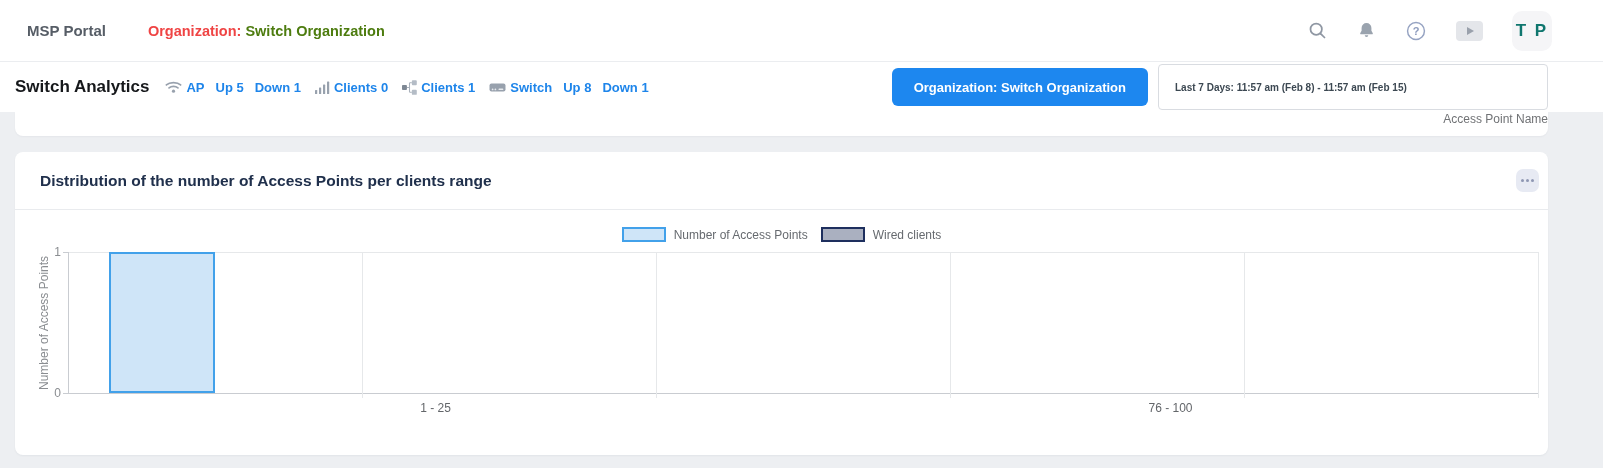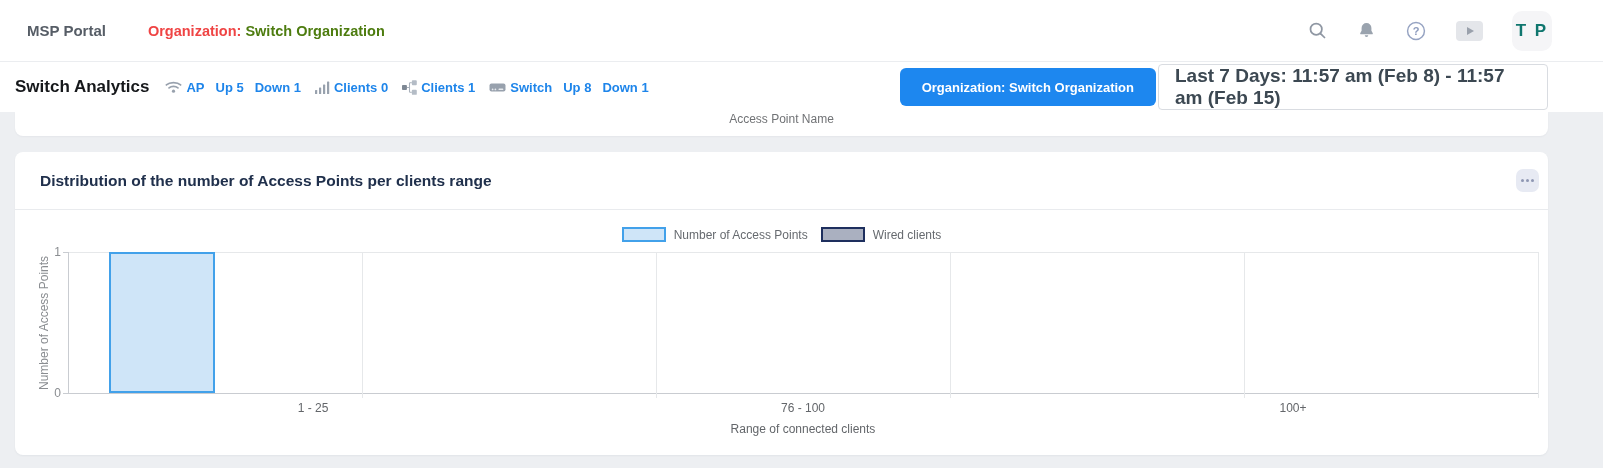--- a/index.html
+++ b/index.html
@@ -45,30 +45,30 @@
   .status-item svg { margin-right:4px; }
   .status-txt { font-size:13px; font-weight:700; color:#1e85ea; }
   .status-txt + .status-txt { margin-left:11px; }
   .toolbar-spacer { flex:1; }
   .org-button {
     height:38px; padding:0 22px; background:#1d87ef; border:none; border-radius:6px;
     color:#fff; font-size:13px; font-weight:700; cursor:pointer;
     font-family:inherit; display:flex; align-items:center;
   }
   .date-box {
-    height:36px; margin-left:2px; padding:4px 16px; background:#fff;
+    height:36px; margin-left:10px; padding:4px 16px; background:#fff;
     border:1px solid #d9dce1; border-radius:4px; display:flex; align-items:center;
-    font-size:19px; font-weight:600; color:#3c4852; cursor:pointer; width:356px;
+    font-size:10px; font-weight:600; color:#3c4852; cursor:pointer; width:356px;
   }
 
   
   .content { background:#edeff2; }
   .prev-card {
     margin:0 55px 0 15px; height:24px; background:#fff;
-    border-radius:0 0 8px 8px; text-align:center;
+    border-radius:0 0 8px 8px; text-align:right;
     font-size:12px; color:#707275; padding-top:0;
     box-shadow:0 1px 2px rgba(20,30,60,.04);
   }
   .gap16 { height:16px; }
   .card {
     margin:0 55px 0 15px; height:303px; background:#fff; border-radius:8px;
     box-shadow:0 1px 2px rgba(20,30,60,.05);
   }
   .card-head {
     height:57px; display:flex; align-items:center;
@@ -235,22 +235,20 @@
           <div class="vgrid" style="left: 293px;"></div>
           <div class="vgrid" style="left: 587px;"></div>
           <div class="vgrid" style="left: 881px;"></div>
           <div class="vgrid" style="left: 1175px;"></div>
           <div class="vgrid" style="left: 1469px;"></div>
           <div class="bar" style="left: 39.69px; width: 105.84px; height: 141px; background: rgb(207, 229, 248); border-color: rgb(66, 161, 234);"></div>
         </div>
       <div class="cats">
           <div class="cat">1 - 25</div>
           <div class="cat">76 - 100</div>
-          <div class="cat">100+</div>
         </div>
-      <div class="xlabel">Range of connected clients</div>
     <div class="ytick" style="top: 176px;">0</div>
         <div class="ytickmark" style="top: 183px;"></div>
         <div class="ytick" style="top: 35px;">1</div>
         <div class="ytickmark" style="top: 42px;"></div>
       </div>
   </div>
 </div>
 
 </body></html>

